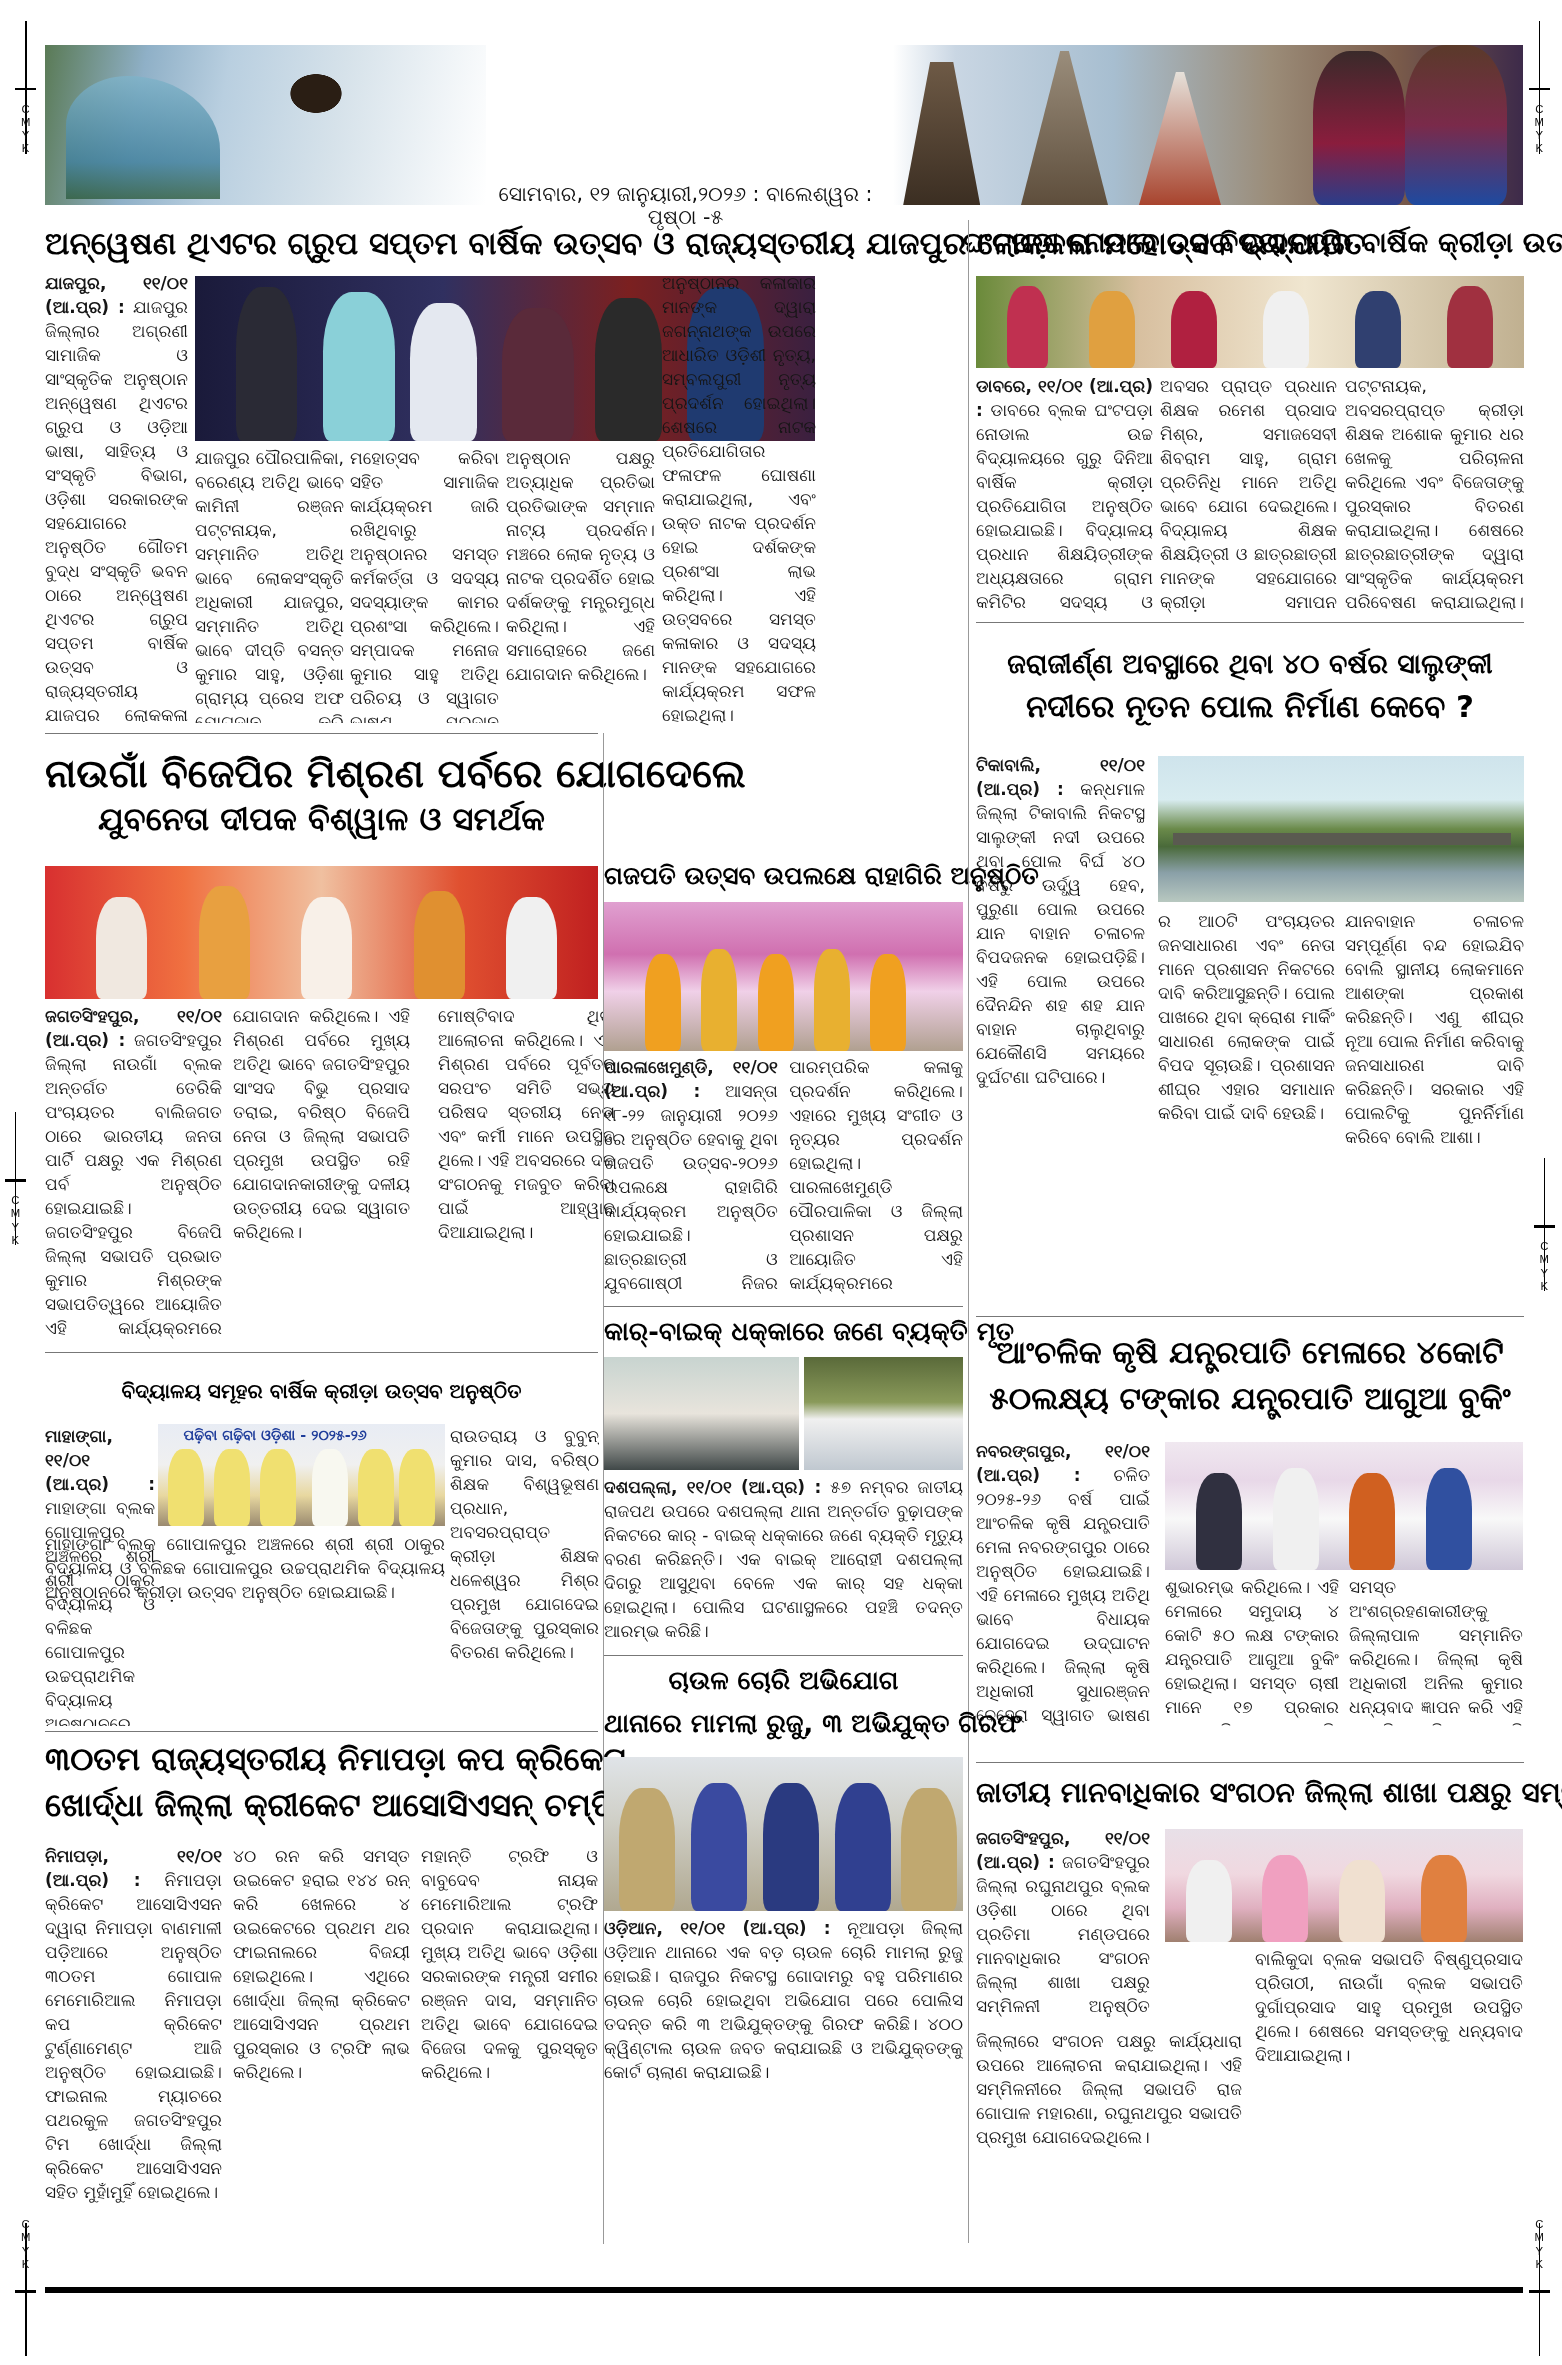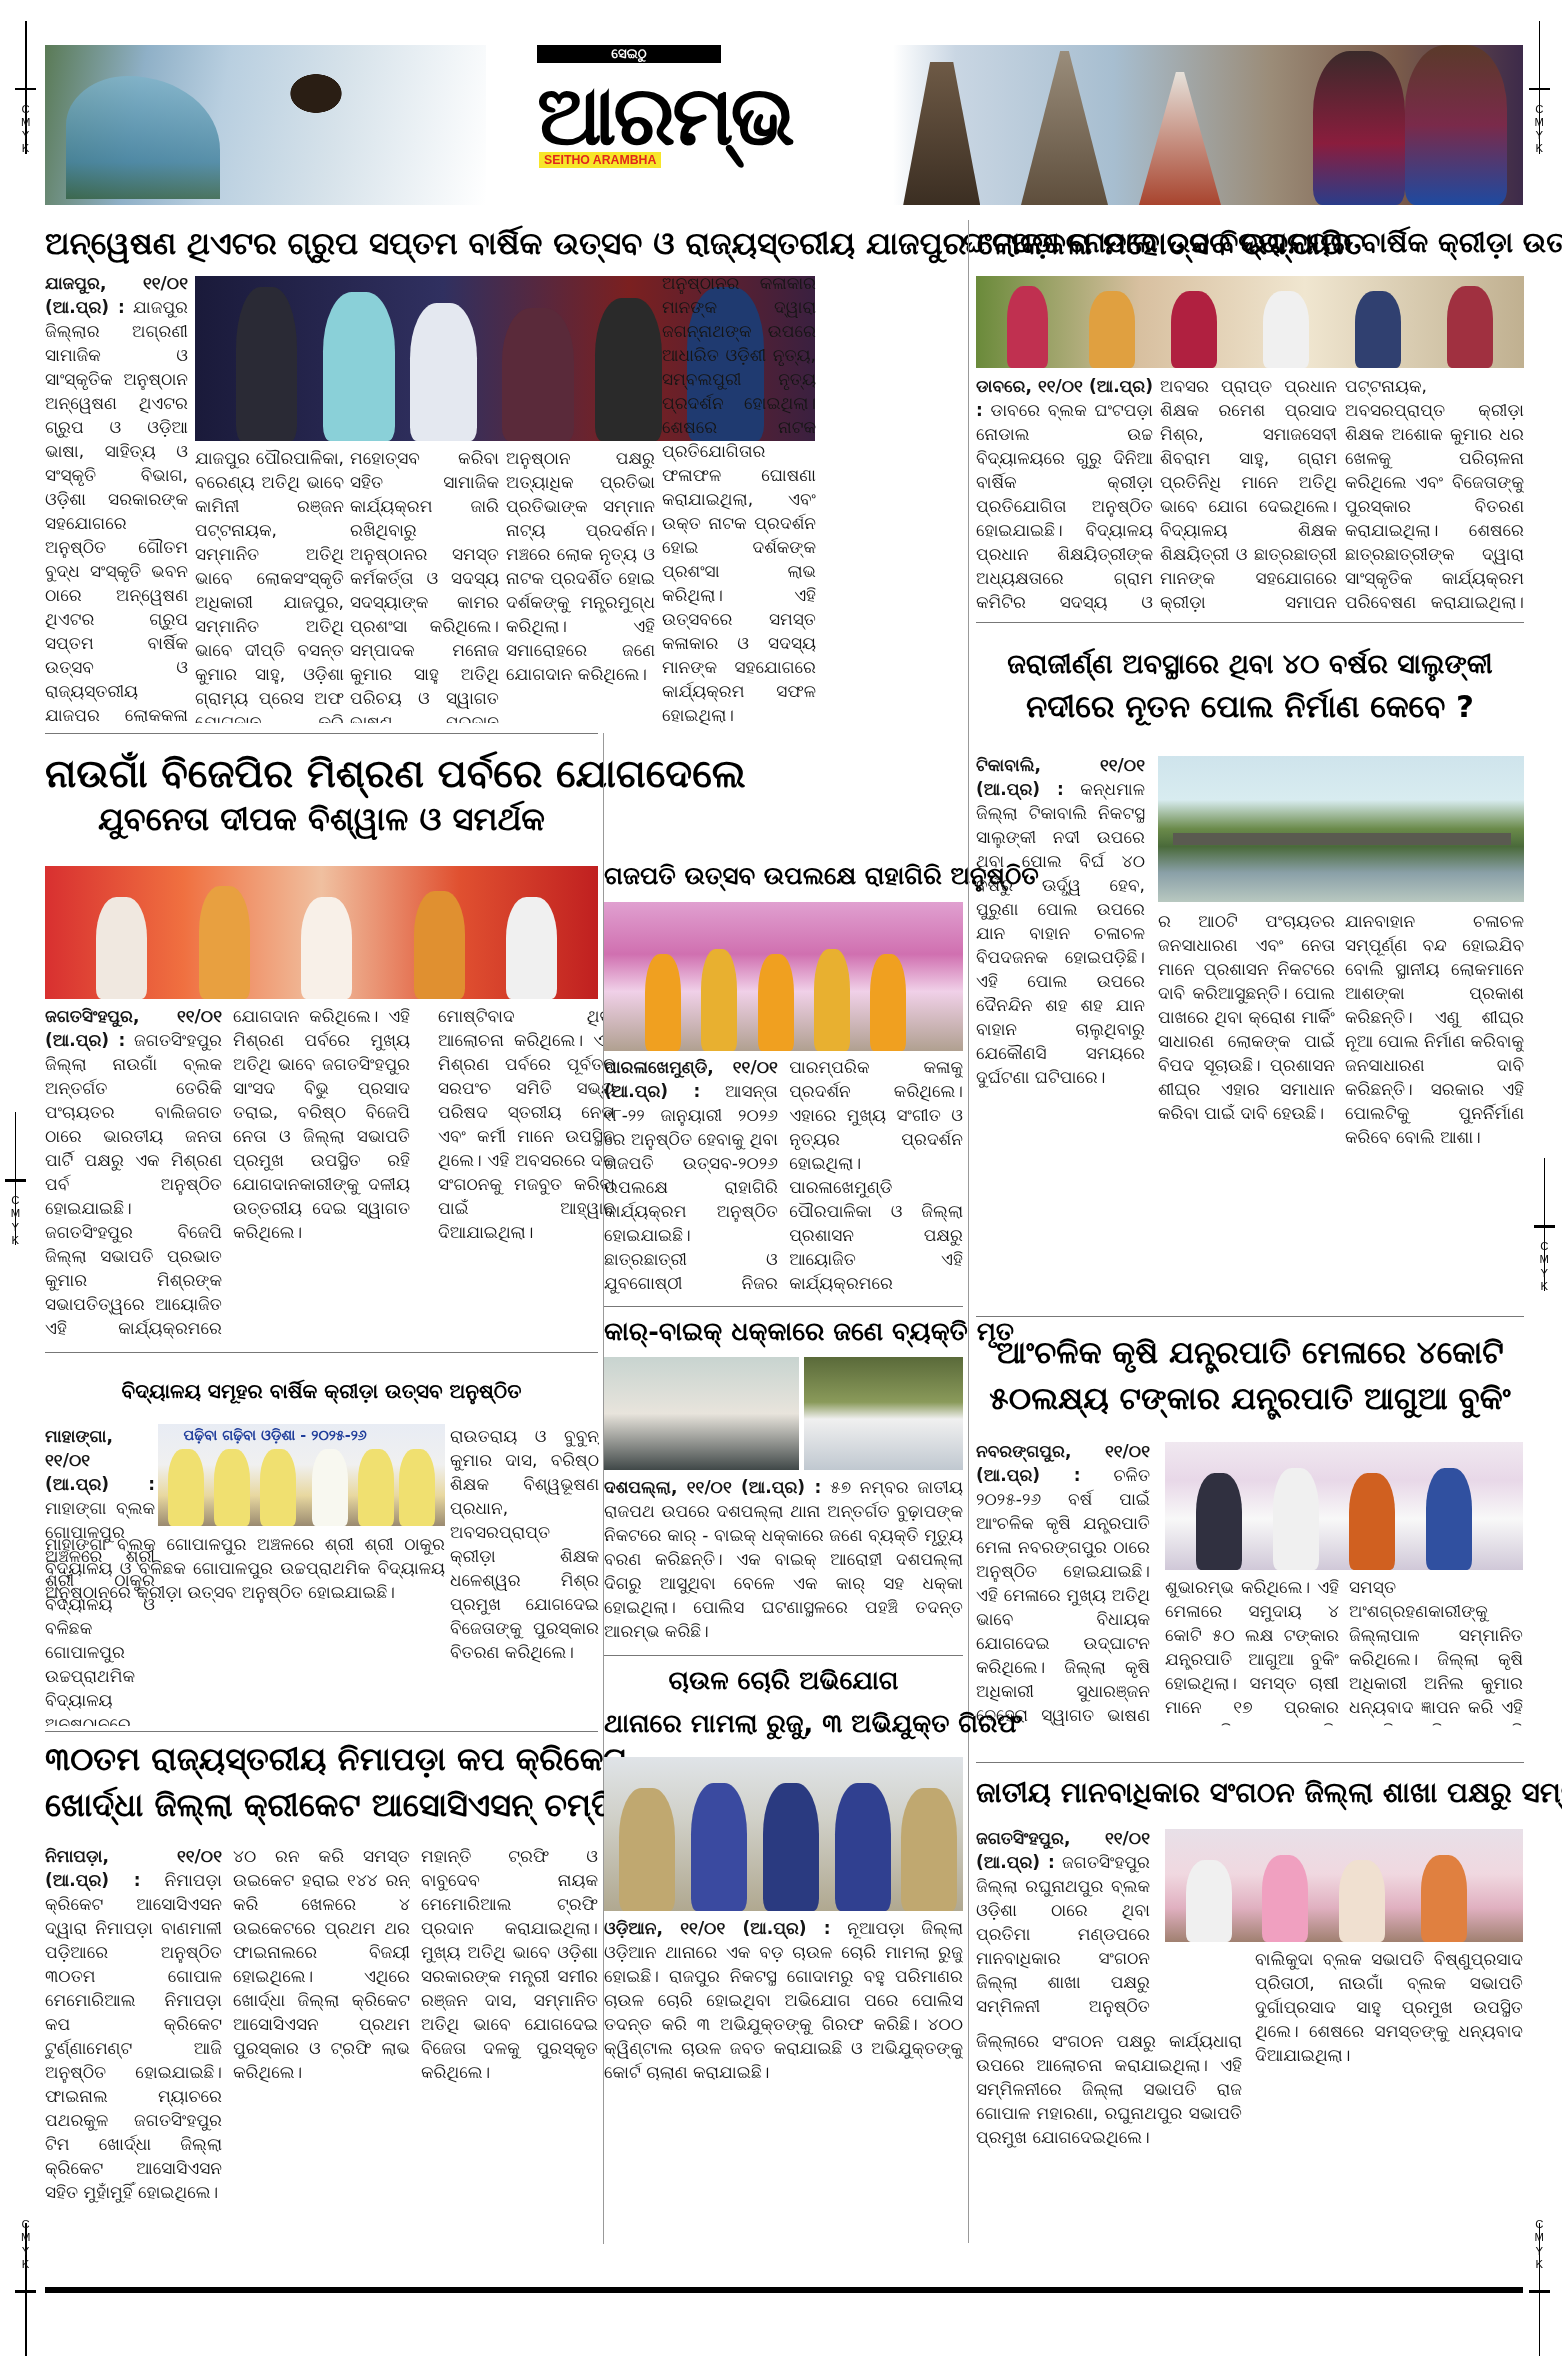--- a/index.html
+++ b/index.html
@@ -106,25 +106,21 @@
     <div class="sea"></div>
     <div class="bird"></div>
   </div>
   <div class="mh-right-img">
     <div class="temple" style="left:10.2px; width:77px; height:143px; clip-path:polygon(35% 0,65% 0,100% 100%,0 100%);"></div>
     <div class="temple" style="left:128px; width:87px; height:154px; clip-path:polygon(45% 0,55% 0,100% 100%,0 100%); background:linear-gradient(180deg,#9a8d7b,#5e4e3c);"></div>
     <div class="temple" style="left:246px; width:82px; height:133px; clip-path:polygon(45% 0,55% 0,100% 100%,0 100%); background:linear-gradient(180deg,#e6e1da,#a8442e);"></div>
     <div class="person" style="left:420px; width:92px; height:154px; background:linear-gradient(180deg,#3a2a2a,#8a1d3d 60%,#2a3d8a);"></div>
     <div class="person" style="left:512px; width:102px; height:160px; background:linear-gradient(180deg,#5a3a2a,#7a2a4a 50%,#1e4aa0);"></div>
   </div>
-  <div class="logo-box">
-    <div class="logo-top">ସେଇଠୁ</div>
-    <div class="logo-main">ଆରମ୍ଭ</div>
-    <div class="logo-sub">SEITHO ARAMBHA</div>
-  </div>
+  <div class="dateline">ସୋମବାର, ୧୨ ଜାନୁୟାରୀ,୨୦୨୬ : ବାଲେଶ୍ୱର : ପୃଷ୍ଠା -୫</div>
 </div>
 
 <div class="headline" style="left:45px; top:220px; width:917px; font-size:31px; line-height:46px; text-align:left;">ଅନ୍ୱେଷଣ ଥିଏଟର ଗ୍ରୁପ ସପ୍ତମ ବାର୍ଷିକ ଉତ୍ସବ ଓ ରାଜ୍ୟସ୍ତରୀୟ ଯାଜପୁର ଲୋକକଳା ମହୋତ୍ସବ ଉଦ୍‌ଯାପିତ</div>
 <div class="body-text" style="left:45px; top:271px; width:143px; height:451px;">
   <b>ଯାଜପୁର, ୧୧/୦୧ (ଆ.ପ୍ର) :</b>
   <span>ଯାଜପୁର ଜିଲ୍ଲାର ଅଗ୍ରଣୀ ସାମାଜିକ ଓ ସାଂସ୍କୃତିକ ଅନୁଷ୍ଠାନ ଅନ୍ୱେଷଣ ଥିଏଟର ଗ୍ରୁପ ଓ ଓଡ଼ିଆ ଭାଷା, ସାହିତ୍ୟ ଓ ସଂସ୍କୃତି ବିଭାଗ, ଓଡ଼ିଶା ସରକାରଙ୍କ ସହଯୋଗରେ ଅନୁଷ୍ଠିତ ଗୌତମ ବୁଦ୍ଧ ସଂସ୍କୃତି ଭବନ ଠାରେ ଅନ୍ୱେଷଣ ଥିଏଟର ଗ୍ରୁପ ସପ୍ତମ ବାର୍ଷିକ ଉତ୍ସବ ଓ ରାଜ୍ୟସ୍ତରୀୟ ଯାଜପୁର ଲୋକକଳା ମହୋତ୍ସବ - ୨୦୨୬ ମହାସମାରୋହରେ ଉଦ୍‌ଯାପିତ ହୋଇଯାଇଛି। ଅନୁଷ୍ଠାନର ସଭାପତି ଅତିଥି ଭୂଷଣ ମିଶ୍ରଙ୍କ ଅଧ୍ୟକ୍ଷତାରେ ଅନୁଷ୍ଠିତ ଏହି ସଭାରେ ମୁଖ୍ୟ ଅତିଥି ଭାବେ ଅକ୍ଷୟ କୁମାର ମଲ୍ଲିକ, ଉଦ୍‌ଘାଟକ ଭାବେ ଓ ବରେଣ୍ୟ ଅତିଥି ଭାବେ ମହାପାତ୍ର ଯୋଗଦେଇ ମଞ୍ଚାସୀନ ଥିଲେ।</span>
 </div>
 <div class="photo" style="left:195px; top:276px; width:620px; height:165px; background:linear-gradient(90deg,#1a1a3a,#303060 40%,#7b2020 70%,#3a2040);">
   <div class="person" style="left:41px; width:61px; height:154px; background:#2a2a35;"></div>
   <div class="person" style="left:128px; width:72px; height:149px; background:#8ad0d8;"></div>

